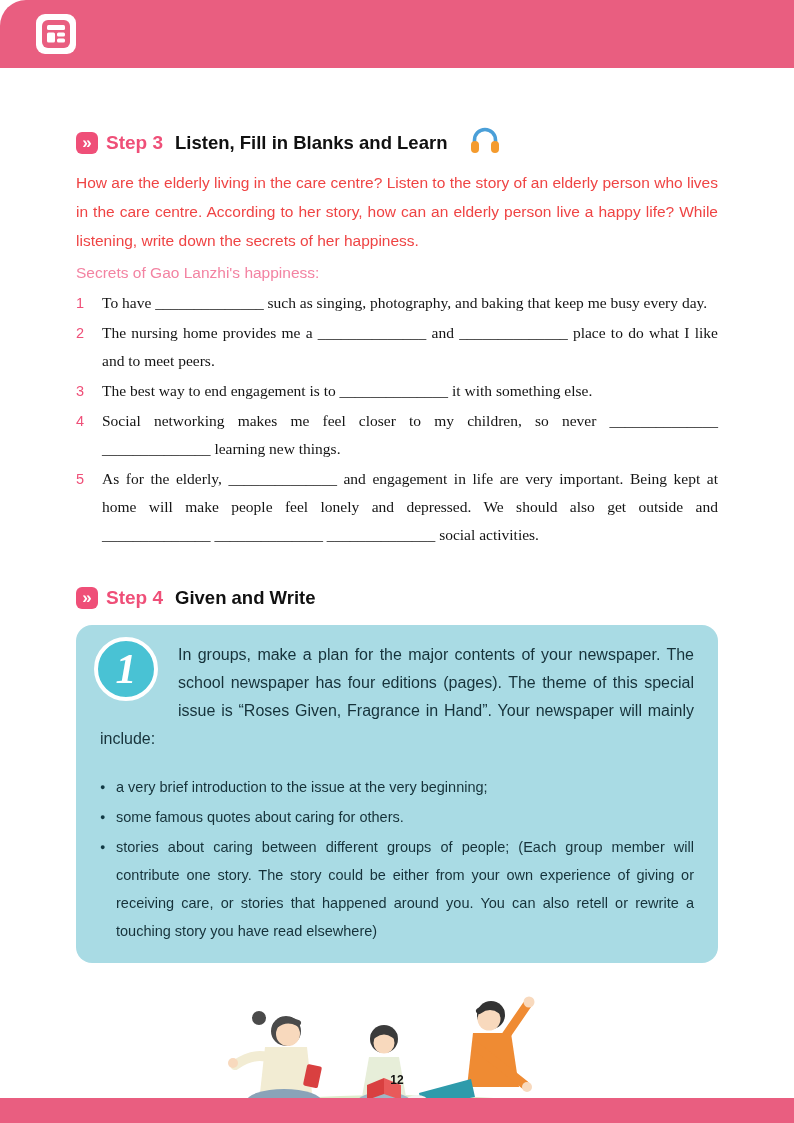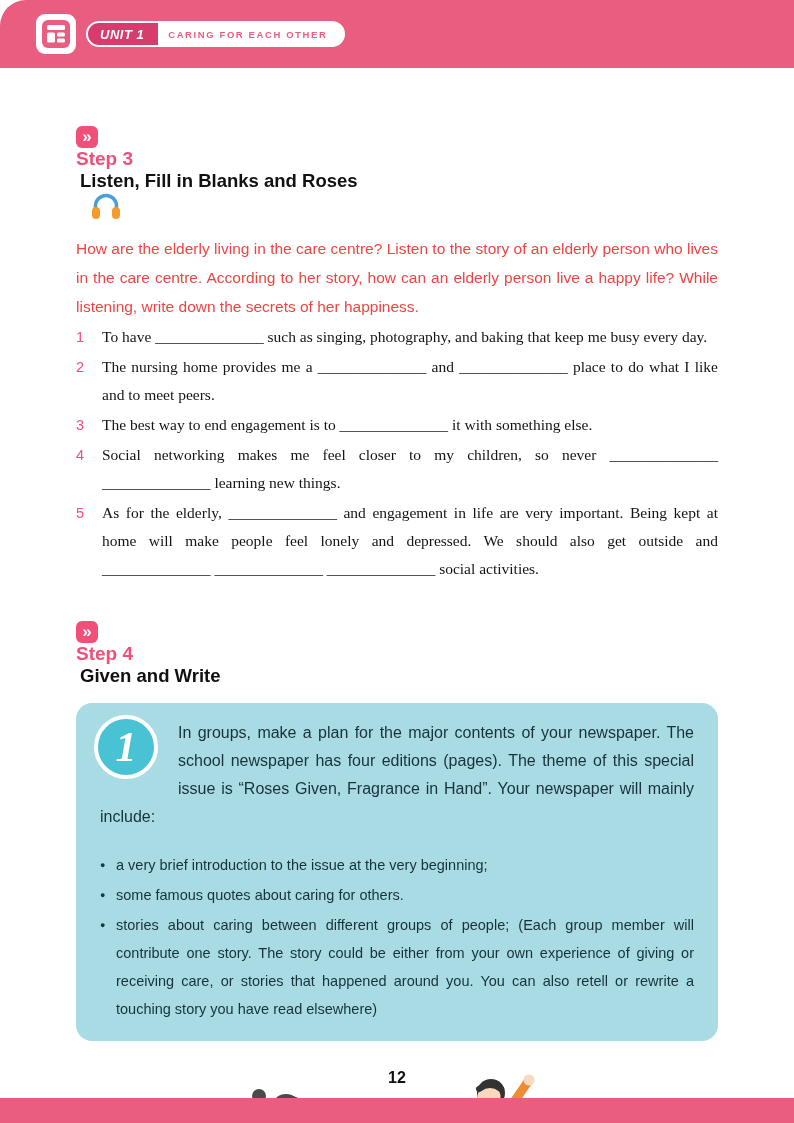--- a/index.html
+++ b/index.html
@@ -64,23 +64,22 @@
 
   
   .content {
     position: absolute;
     top: 68px; left: 0; right: 0;
     padding: 58px 76px 0 76px;
   }
 
   .step-heading {
     display: flex;
-    align-items: flex-start;
-    gap: 0;
-    flex-direction: column;
+    align-items: flex-end;
+    gap: 8px;
   }
   .step-badge {
     width: 22px; height: 22px;
     background: #ef4f78;
     border-radius: 6px;
     color: #ffffff;
     font-weight: bold;
     display: inline-flex;
     align-items: center;
     justify-content: center;
@@ -188,21 +187,21 @@
     width: 430px;
     text-align: center;
   }
 
   
   .page-number {
     position: absolute;
     bottom: 36px; left: 0; right: 0;
     text-align: center;
     font-weight: bold;
-    font-size: 16px;
+    font-size: 12px;
     color: #111111;
   }
   .bottom-band {
     position: absolute;
     bottom: 0; left: 0; right: 0;
     height: 25px;
     background: #e95e80;
   }
 </style>
 </head>
@@ -213,41 +212,38 @@
   <header class="top-band">
     <div class="logo-badge">
       <svg width="30" height="30" viewBox="0 0 30 30">
         <rect x="1" y="1" width="28" height="28" rx="6" fill="#e95e80"></rect>
         <rect x="6" y="6" width="18" height="5" rx="1.5" fill="#ffffff"></rect>
         <rect x="6" y="13.5" width="8" height="10" rx="1.5" fill="#ffffff"></rect>
         <rect x="16" y="13.5" width="8" height="4" rx="1.5" fill="#ffffff"></rect>
         <rect x="16" y="19.5" width="8" height="4" rx="1.5" fill="#ffffff"></rect>
       </svg>
     </div>
-    <div class="unit-pill">
-      <span class="unit-label">UNIT 1</span>
-      <span class="unit-title">CARING FOR EACH OTHER</span>
-    </div>
   </header>
 
   <main class="content">
 
     <div class="step-heading">
       <span class="step-badge"></span>
       <span class="step-label">Step 3</span>
-      <span class="step-title">Listen, Fill in Blanks and Roses</span>
+      <span class="step-title">Listen, Fill in Blanks and Learn</span>
       <svg class="headphones" width="32" height="28" viewBox="0 0 32 28">
         <path d="M5.5 19 v-5 a10.5 10.5 0 0 1 21 0 v5" stroke="#4a9fd8" stroke-width="3.6" fill="none" stroke-linecap="round"></path>
         <rect x="2" y="15" width="8" height="12" rx="4" fill="#f49b2e"></rect>
         <rect x="22" y="15" width="8" height="12" rx="4" fill="#f49b2e"></rect>
       </svg>
     </div>
 
     <p class="intro">How are the elderly living in the care centre? Listen to the story of an elderly person who lives in the care centre. According to her story, how can an elderly person live a happy life? While listening, write down the secrets of her happiness.</p>
 
+    <p class="subheading">Secrets of Gao Lanzhi's happiness:</p>
 
     <div class="blank-list">
       <div class="blank-item">
         <span class="num">1</span>
         <span class="item-text">To have ______________ such as singing, photography, and baking that keep me busy every day.</span>
       </div>
       <div class="blank-item">
         <span class="num">2</span>
         <span class="item-text">The nursing home provides me a ______________ and ______________ place to do what I like and to meet peers.</span>
       </div>

